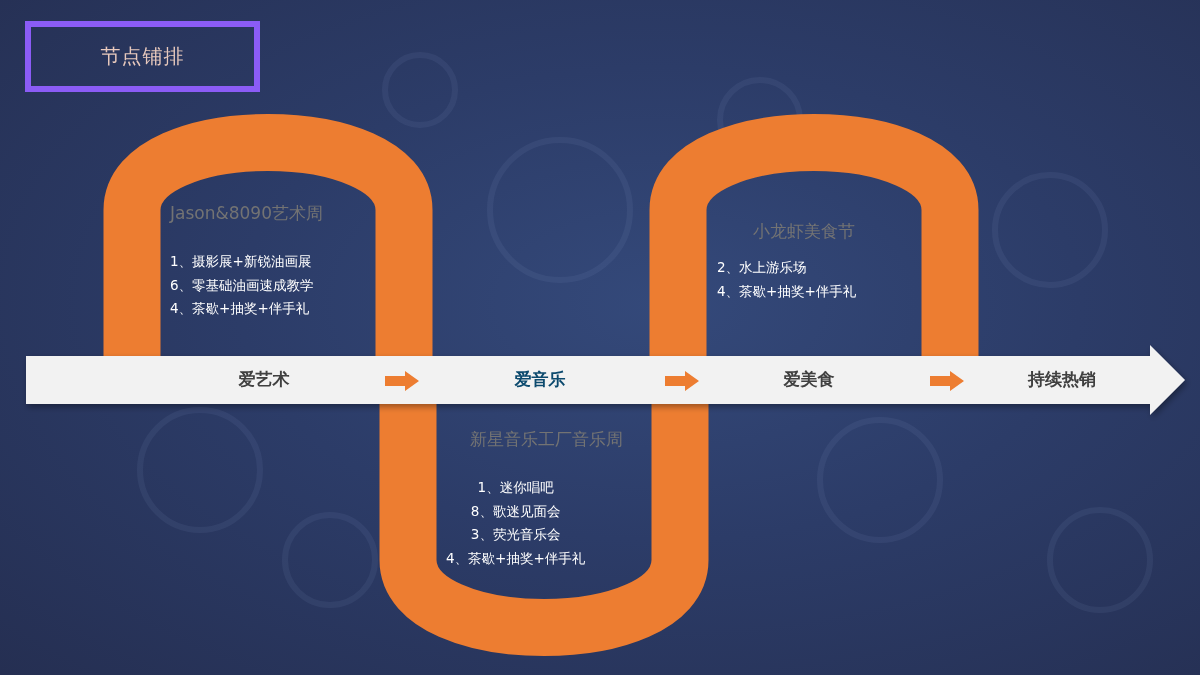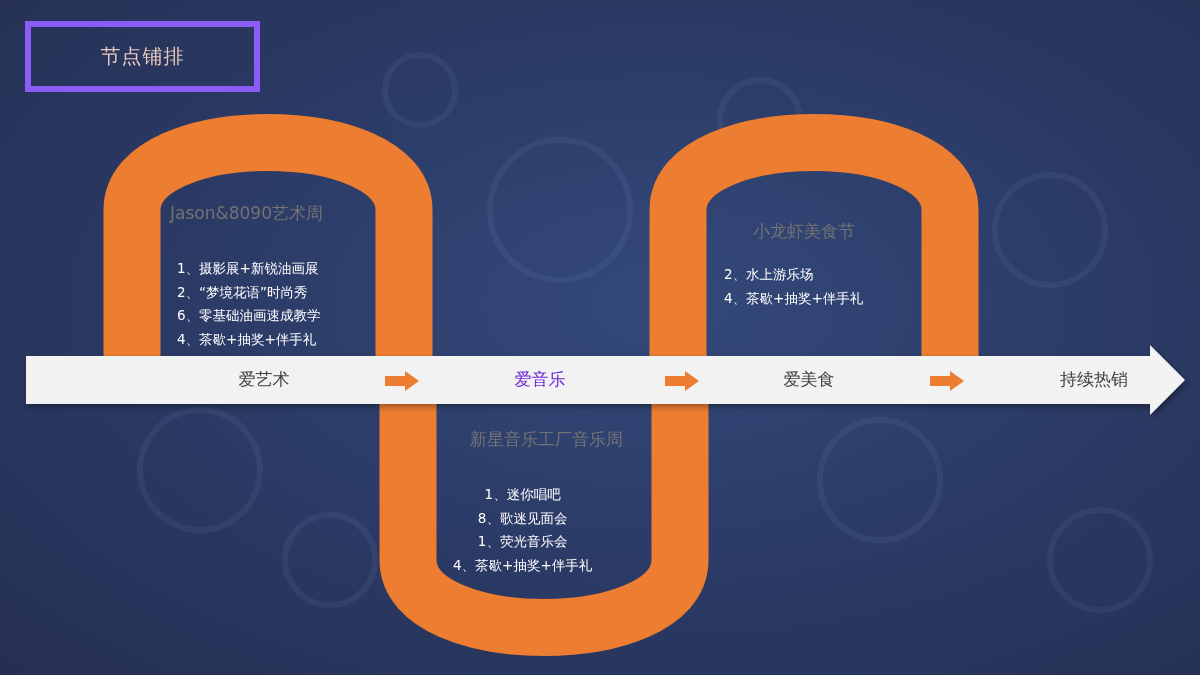--- a/index.html
+++ b/index.html
@@ -10,26 +10,26 @@
   }
   .bg-pattern { position:absolute; inset:0; opacity:0.08; }
   .title-box {
     position:absolute; left:25px; top:21px; width:235px; height:71px;
     border:6px solid #8b5cf6; box-sizing:border-box;
     display:flex; align-items:center; justify-content:center;
     color:#e8c9bd; font-size:20px; letter-spacing:1px;
   }
   svg.flow { position:absolute; left:0; top:0; }
   .card-title { position:absolute; color:#737373; font-size:17px; white-space:nowrap; }
-  .card-list { position:absolute; color:#ffffff; font-size:13.5px; line-height:23.5px; margin:7px; padding:0; list-style:none; white-space:nowrap; }
+  .card-list { position:absolute; color:#ffffff; font-size:13.5px; line-height:23.5px; margin:0; padding:0; list-style:none; white-space:nowrap; }
   .stage {
-    position:absolute; top:368px; font-size:17px; font-weight:normal; color:#404040;
+    position:absolute; top:368px; font-size:17px; font-weight:bold; color:#404040;
     transform:translateX(-50%); white-space:nowrap;
   }
-  .stage.active { color:#6d28d9; }
+  .stage.active { color:#0c4a6e; }
   .step-arrow { position:absolute; top:371px; width:34px; height:20px; }
 </style>
 </head>
 <body>
 
 <svg class="bg-pattern" width="1200" height="675" viewBox="0 0 1200 675">
   <g fill="none" stroke="#9fb3e0" stroke-width="6">
     <circle cx="200" cy="470" r="60"></circle>
       <circle cx="330" cy="560" r="45"></circle>
     <circle cx="560" cy="210" r="70"></circle>
@@ -59,48 +59,47 @@
       <feDropShadow dx="2" dy="3" stdDeviation="3" flood-color="#000" flood-opacity="0.35"></feDropShadow>
     </filter>
   </defs>
   <polygon points="26,356 1150,356 1150,345 1185,380 1150,415 1150,404 26,404" fill="#f2f2f2" filter="url(#sh)"></polygon>
 </svg>
 
 <div>
   <div class="card-title" style="left:170px;top:202px;">Jason&amp;8090艺术周</div>
   <ul class="card-list" style="left:170px;top:250px;">
     <li>1、摄影展+新锐油画展</li>
-    <li>2、“梦境花语”时尚秀</li>
     <li>6、零基础油画速成教学</li>
     <li>4、茶歇+抽奖+伴手礼</li>
   </ul>
 </div>
 
 <div>
   <div class="card-title" style="left:470px;top:428px;">新星音乐工厂音乐周</div>
   <ul class="card-list" style="left:446px;top:476px;text-align:center;">
     <li>1、迷你唱吧</li>
     <li>8、歌迷见面会</li>
-    <li>1、荧光音乐会</li>
+    <li>3、荧光音乐会</li>
     <li>4、茶歇+抽奖+伴手礼</li>
   </ul>
 </div>
 
 <div>
   <div class="card-title" style="left:717px;top:220px;margin-left:36px;">小龙虾美食节</div>
   <ul class="card-list" style="left:717px;top:256px;">
     <li>2、水上游乐场</li>
     <li>4、茶歇+抽奖+伴手礼</li>
   </ul>
 </div>
 
 <div class="stage" style="left:264px;">爱艺术</div>
 <div class="stage active" style="left:540px;">爱音乐</div>
 <div class="stage" style="left:809px;text-align:right;">爱美食</div>
-<div class="stage" style="left:1062px;margin-left:32px;">持续热销</div>
+<div class="stage" style="left:1062px;">持续热销</div>
 
 <svg class="step-arrow" style="left:385px;" viewBox="0 0 34 20">
     <polygon points="0,5 20,5 20,0 34,10 20,20 20,15 0,15" fill="#ed7d31"></polygon>
   </svg>
 <svg class="step-arrow" style="left:665px;" viewBox="0 0 34 20">
     <polygon points="0,5 20,5 20,0 34,10 20,20 20,15 0,15" fill="#ed7d31"></polygon>
   </svg>
 <svg class="step-arrow" style="left:930px;" viewBox="0 0 34 20">
     <polygon points="0,5 20,5 20,0 34,10 20,20 20,15 0,15" fill="#ed7d31"></polygon>
   </svg>

